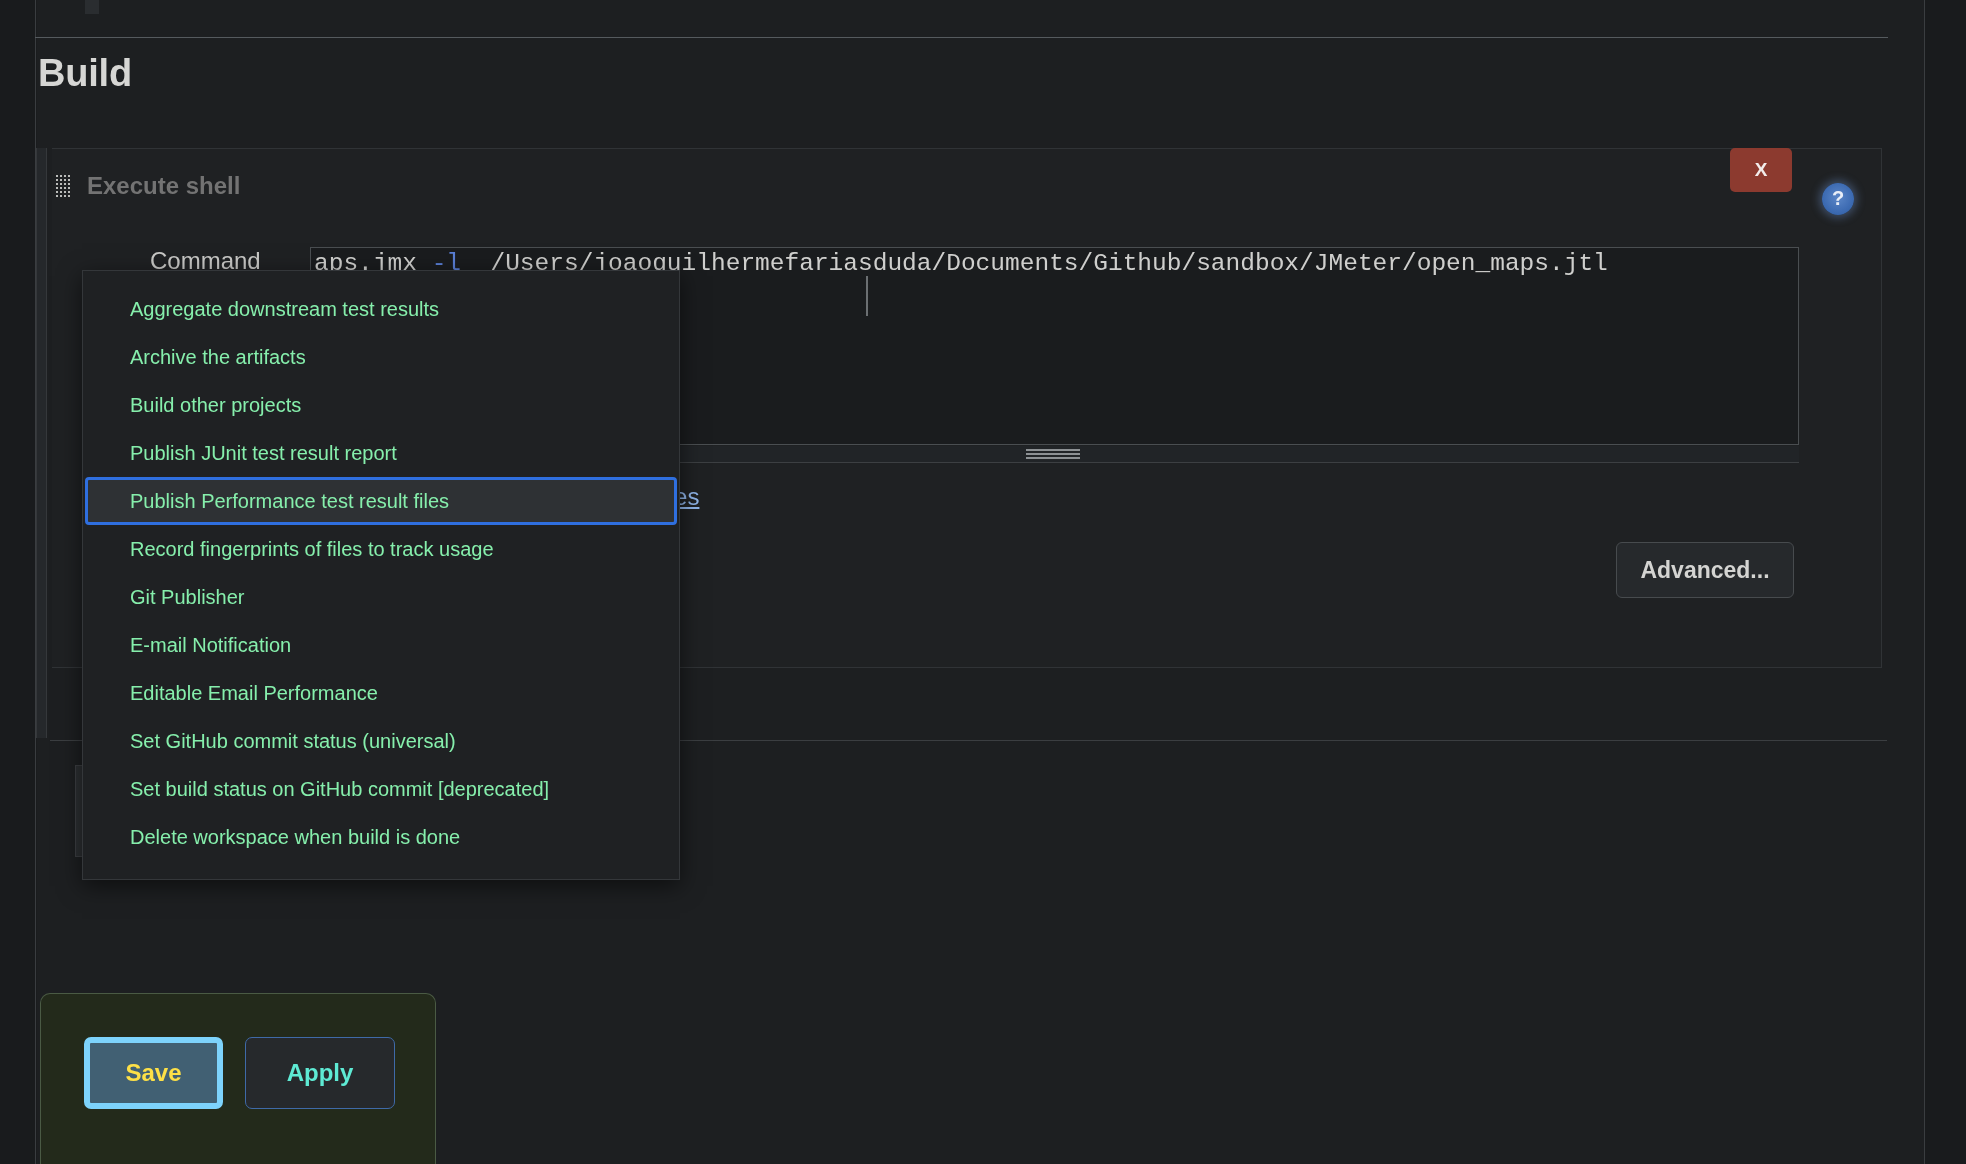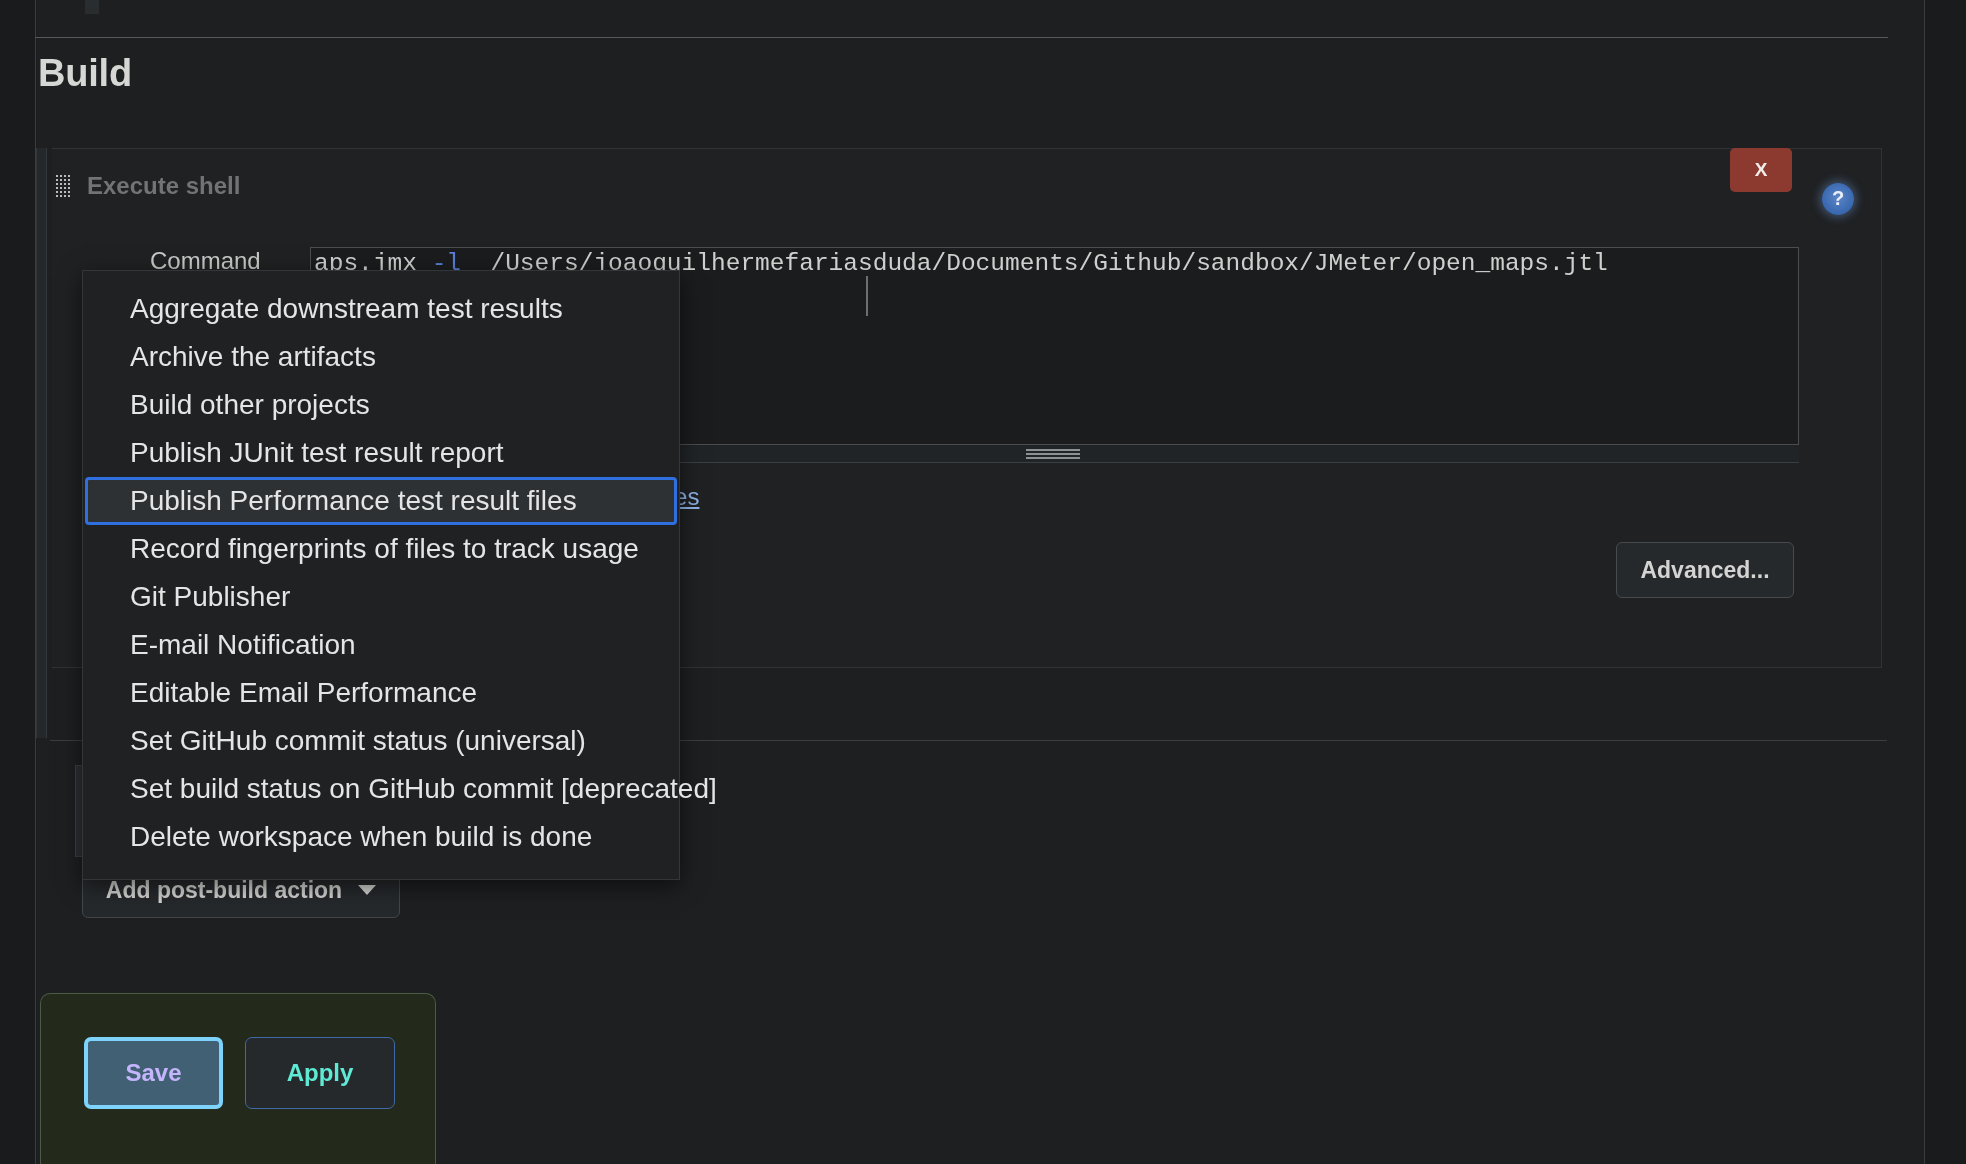--- a/index.html
+++ b/index.html
@@ -283,23 +283,23 @@
     background: #232a1b;
     border: 1px solid #4a5a44;
     border-bottom: none;
     border-radius: 10px 10px 0 0;
   }
   .save-btn {
     position: absolute;
     left: 84px; top: 1037px;
     width: 139px; height: 72px;
     background: #416073;
-    border: 4px solid #7dd3fc;
+    border: 6px solid #7dd3fc;
     border-radius: 7px;
-    color: #c4b5fd;
+    color: #fde047;
     font-size: 24px;
     font-weight: bold;
     font-family: "Liberation Sans", sans-serif;
     cursor: pointer;
   }
   .apply-btn {
     position: absolute;
     left: 245px; top: 1037px;
     width: 150px; height: 72px;
     background: #26292c;
@@ -320,22 +320,22 @@
     background: #1f2123;
     border: 1px solid #34373a;
     box-shadow: 0 6px 22px rgba(0,0,0,0.55);
     padding: 14px 0 18px 0;
     z-index: 50;
   }
   .menu-item {
     height: 48px;
     line-height: 48px;
     padding-left: 47px;
-    font-size: 28px;
-    color: #e5e5e5;
+    font-size: 20px;
+    color: #86efac;
     white-space: nowrap;
     cursor: pointer;
     font-family: "Liberation Sans", sans-serif;
   }
   .menu-item.selected {
     background: #2e3134;
     border: 3px solid #2f6fdf;
     border-radius: 4px;
     margin: 0 2px;
     height: 48px;
@@ -379,24 +379,20 @@
   <div class="resize-strip"></div>
   <div class="resize-grip"></div>
 
   <a class="env-link">nment variables</a>
 
   <button class="advanced-btn">Advanced...</button>
 
   <div class="mid-rule"></div>
   <div class="postbuild-rail"></div>
 
-  <button class="add-pb-btn">
-    <span>Add post-build action</span>
-    <span class="caret-down"></span>
-  </button>
 
   <div class="save-bar"></div>
   <button class="save-btn">Save</button>
   <button class="apply-btn">Apply</button>
 
   <div class="dropdown" id="menu">
       <div class="menu-item">Aggregate downstream test results</div>
       <div class="menu-item">Archive the artifacts</div>
       <div class="menu-item">Build other projects</div>
       <div class="menu-item">Publish JUnit test result report</div>

